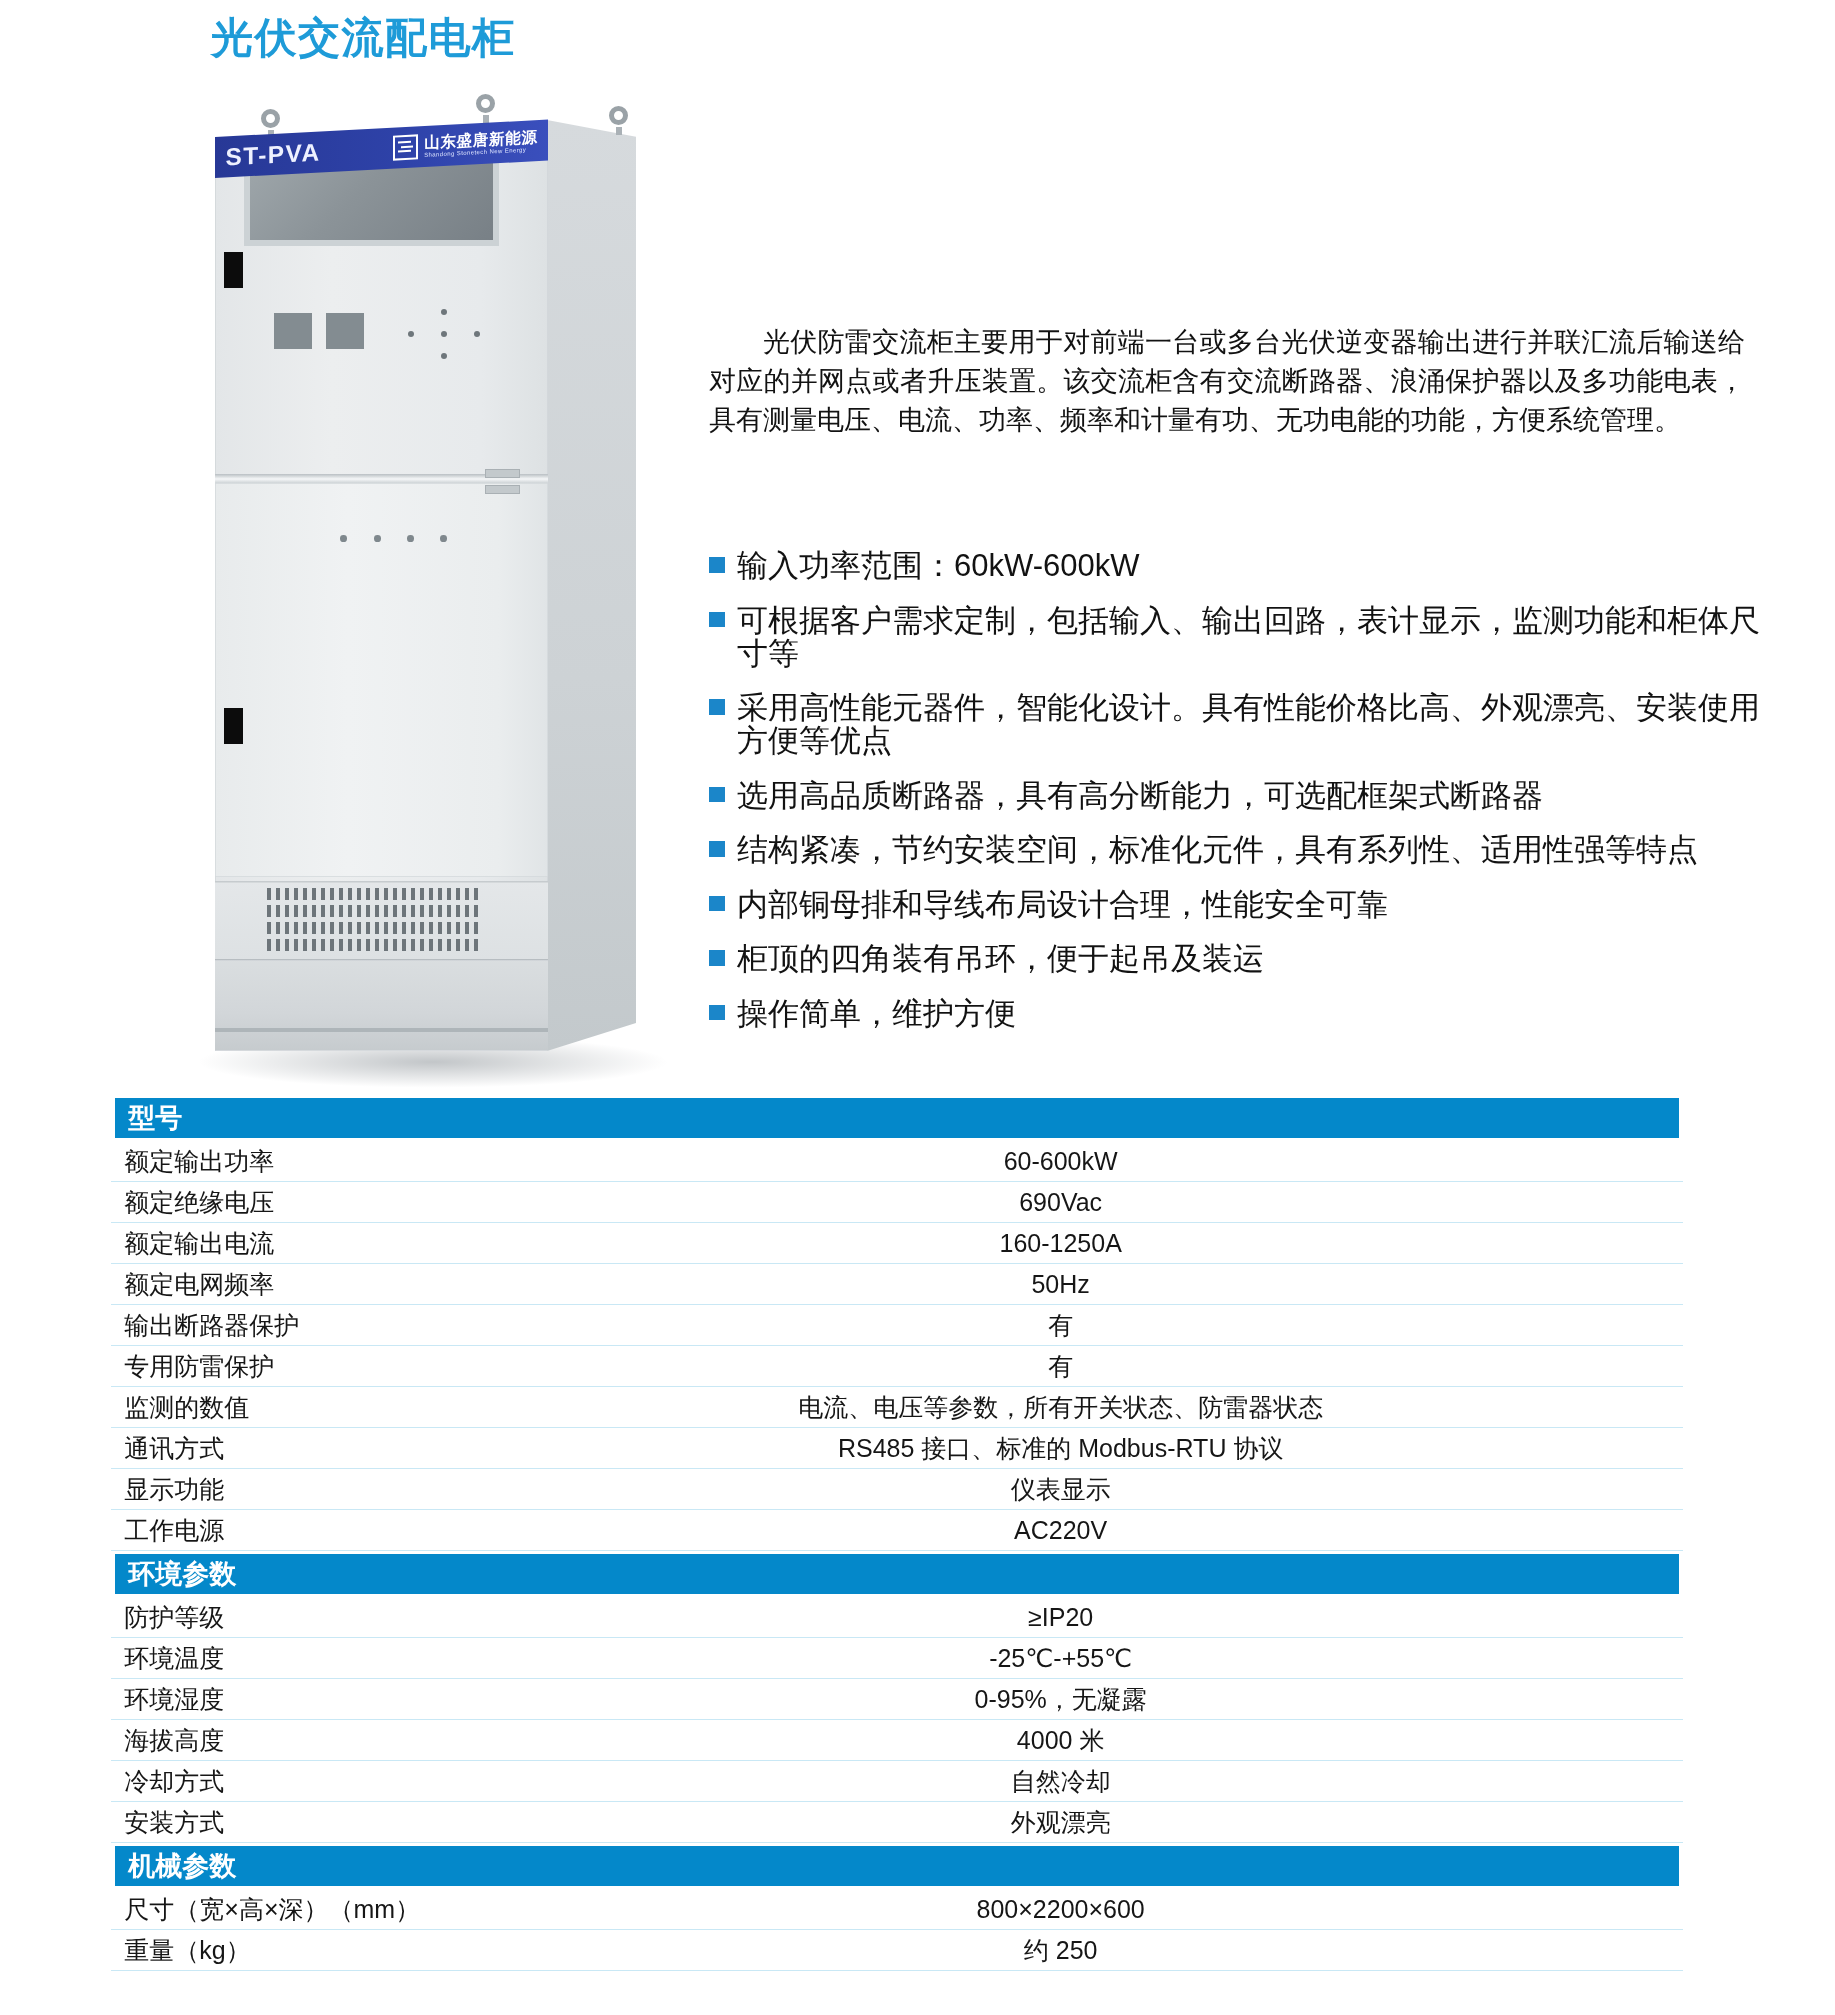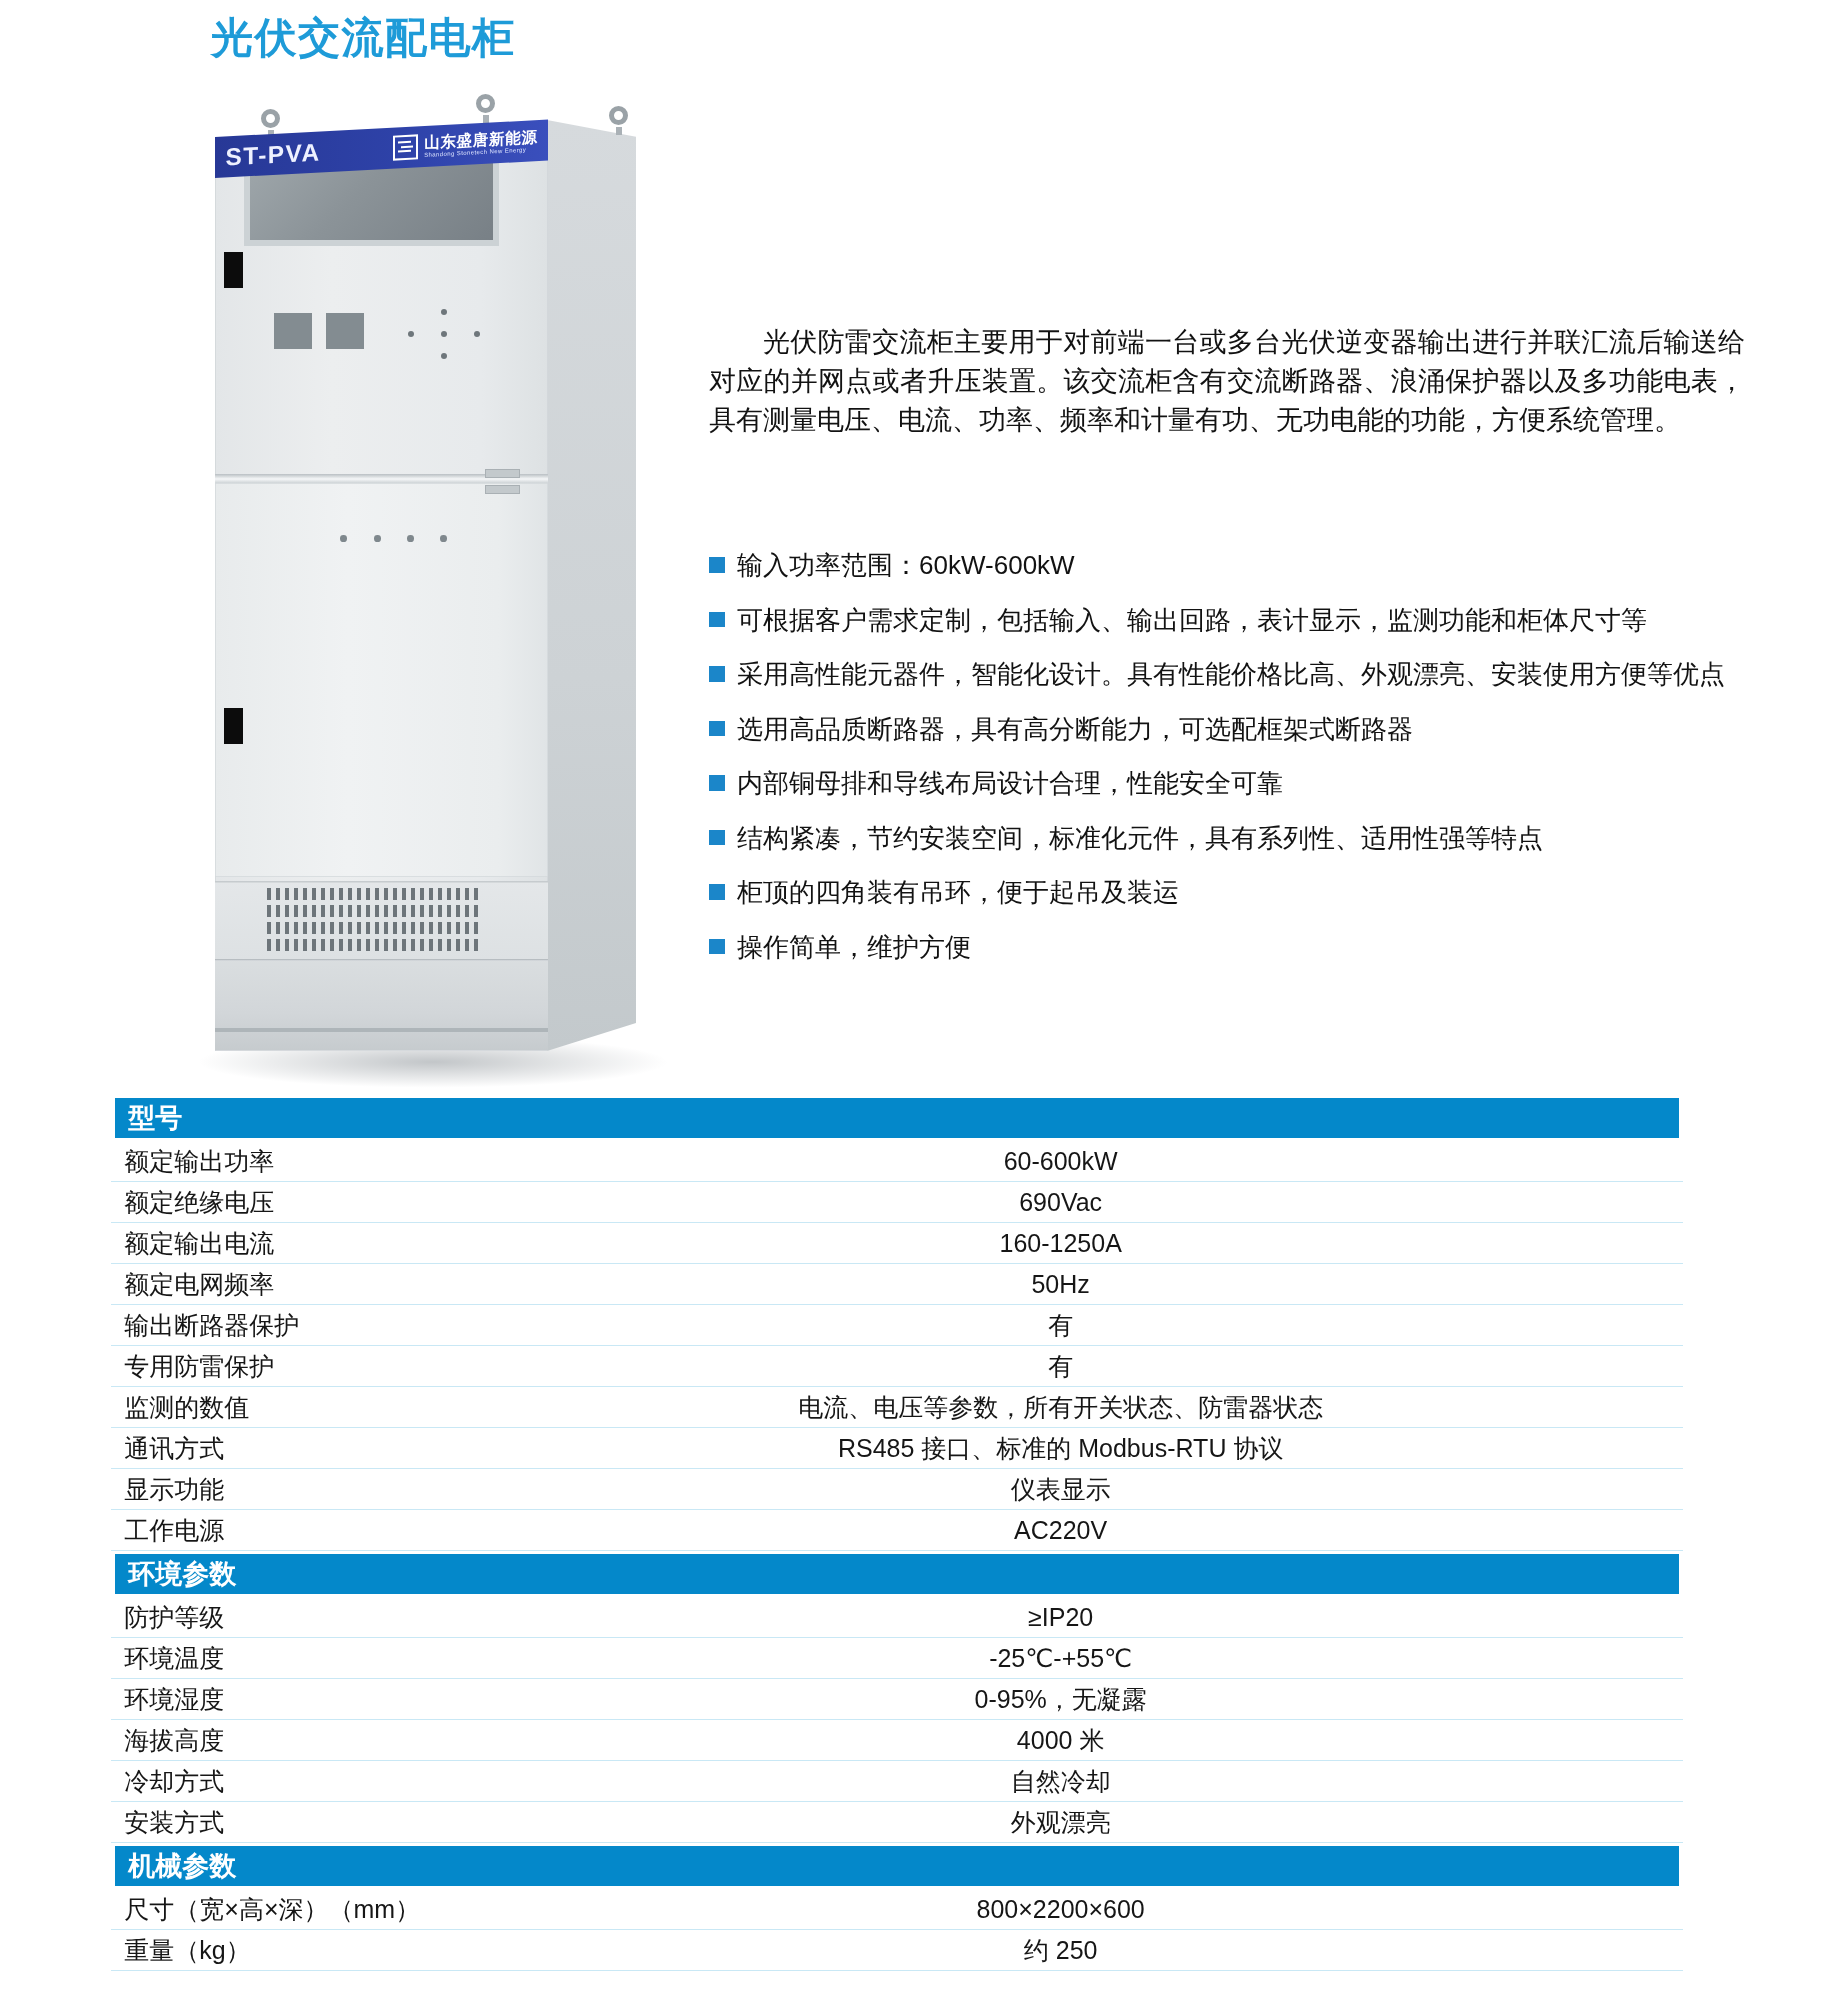--- a/index.html
+++ b/index.html
@@ -14,21 +14,21 @@
     position:absolute;left:211px;top:10.4px;margin:0;
     font-size:42px;font-weight:bold;color:#1e9bd8;letter-spacing:1.5px;
   }
   
   .intro{
     position:absolute;left:709px;top:323px;width:1036px;margin:0;
     font-size:27px;line-height:39px;text-align:justify;text-indent:2em;color:#121212;
   }
   
   .features{position:absolute;left:709px;top:549px;width:1080px;margin:0;padding:0;list-style:none;}
-  .features li{display:flex;align-items:flex-start;margin:0 0 21.5px 0;font-size:26px;line-height:33px;color:#121212;}
+  .features li{display:flex;align-items:flex-start;margin:0 0 21.5px 0;font-size:31px;line-height:33px;color:#121212;}
   .features .bullet{flex:0 0 auto;width:15.5px;height:15.5px;background:#1b86c9;margin:8.1px 12.6px 0 0;}
   
   .spec-table{position:absolute;left:111px;top:1095px;width:1572px;}
   .sec-header{
     height:40px;line-height:40px;background:#0488ca;color:#ffffff;
     font-size:27px;font-weight:bold;padding-left:13.3px;margin:3px 4px;
   }
   .spec-row{display:flex;height:40px;border-bottom:1.5px solid #c9e8f5;}
   .spec-label{flex:0 0 314px;padding-left:13.3px;font-size:25px;line-height:40px;white-space:nowrap;color:#161616;}
   .spec-value{flex:1 1 auto;text-align:center;font-size:25px;line-height:40px;color:#161616;white-space:nowrap;}
@@ -185,25 +185,25 @@
     <li>
       <span class="bullet"></span>
       <span>采用高性能元器件，智能化设计。具有性能价格比高、外观漂亮、安装使用方便等优点</span>
     </li>
     <li>
       <span class="bullet"></span>
       <span>选用高品质断路器，具有高分断能力，可选配框架式断路器</span>
     </li>
     <li>
       <span class="bullet"></span>
+      <span>结构紧凑，节约安装空间，标准化元件，具有系列性、适用性强等特点</span>
+    </li>
+    <li>
+      <span class="bullet"></span>
       <span>内部铜母排和导线布局设计合理，性能安全可靠</span>
-    </li>
-    <li>
-      <span class="bullet"></span>
-      <span>结构紧凑，节约安装空间，标准化元件，具有系列性、适用性强等特点</span>
     </li>
     <li>
       <span class="bullet"></span>
       <span>柜顶的四角装有吊环，便于起吊及装运</span>
     </li>
     <li>
       <span class="bullet"></span>
       <span>操作简单，维护方便</span>
     </li>
   </ul>

